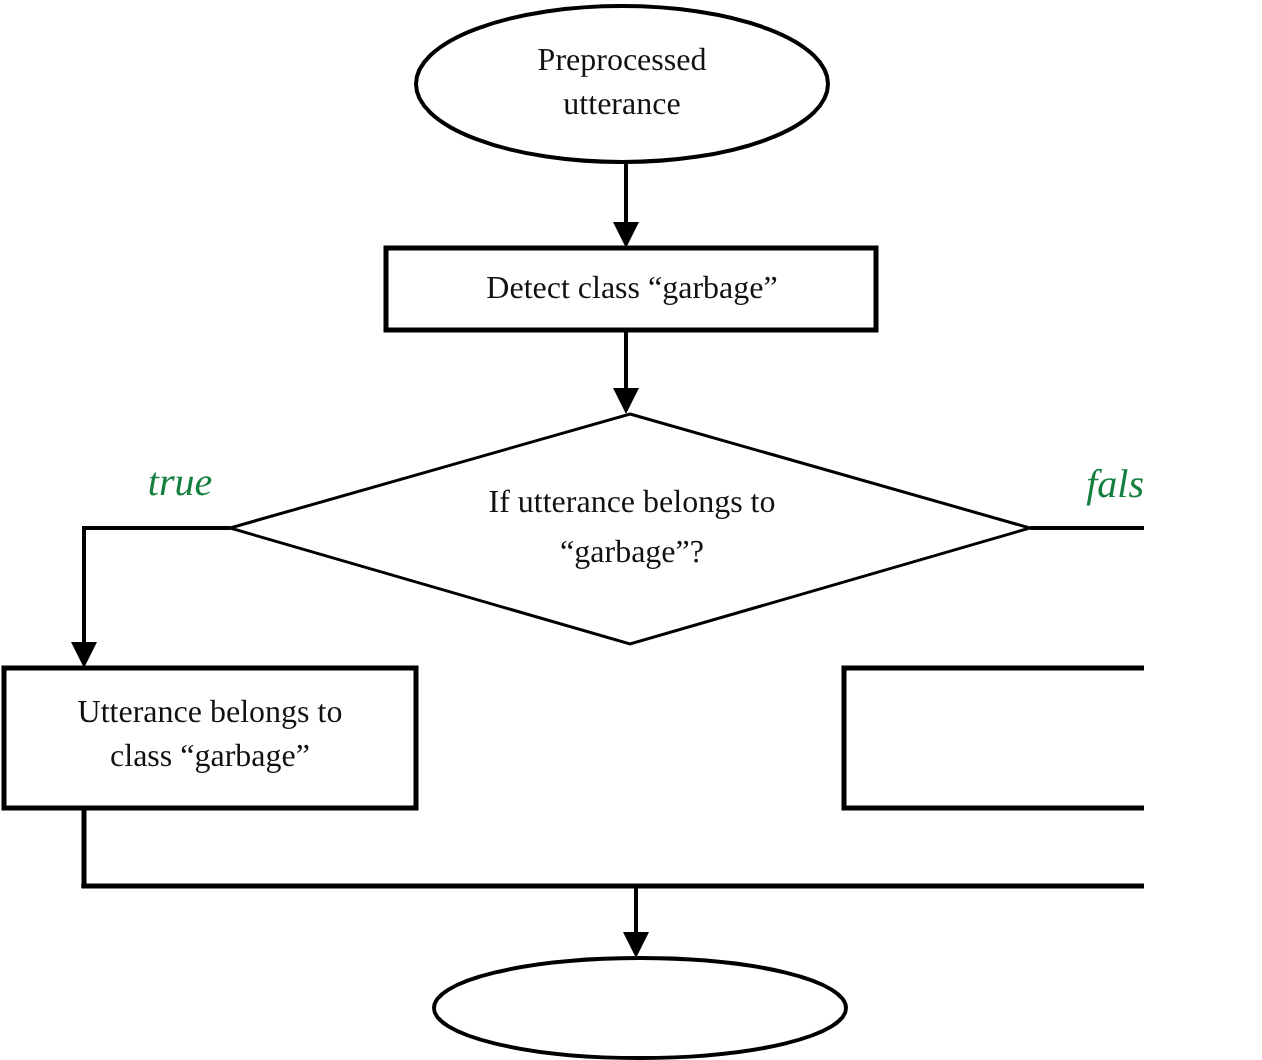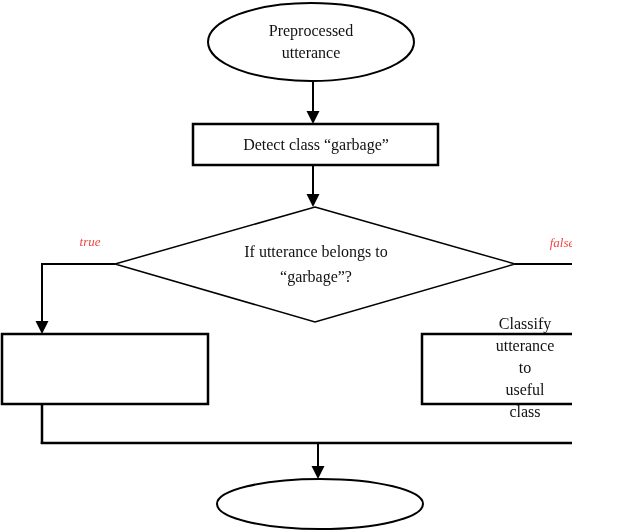--- a/index.html
+++ b/index.html
@@ -25,22 +25,22 @@
     transform: translate(-50%, -50%);
     color: #111111;
     font-size: 16px;
     line-height: 22px;
     text-align: center;
     white-space: pre-line;
   }
   .edge-label {
     position: absolute;
     transform: translate(-50%, -50%);
-    color: #ef4444;
-    font-size: 13px;
+    color: #15803d;
+    font-size: 20px;
     font-style: italic;
     white-space: nowrap;
   }
   .label-start     { left: 311px; top: 42px;  }
   .label-detect    { left: 316px; top: 145px; }
   .label-decision  { left: 316px; top: 264px; line-height: 25px; }
   .label-garbage   { left: 105px; top: 368px; }
   .label-useful    { left: 525px; top: 368px; }
   .label-end       { left: 320px; top: 503px; }
   .label-true      { left: 90px;  top: 242px; }
@@ -92,18 +92,18 @@
 
   <div class="node-label label-detect">Detect class “garbage”</div>
 
   <div class="node-label label-decision">If utterance belongs to
 “garbage”?</div>
 
   <div class="edge-label label-true">true</div>
 
   <div class="edge-label label-false">false</div>
 
+  <div class="node-label label-garbage">Utterance belongs to
+class “garbage”</div>
 
-  <div class="node-label label-useful">Classify utterance to
-useful class</div>
 
 
 </div>
 
 </body></html>

